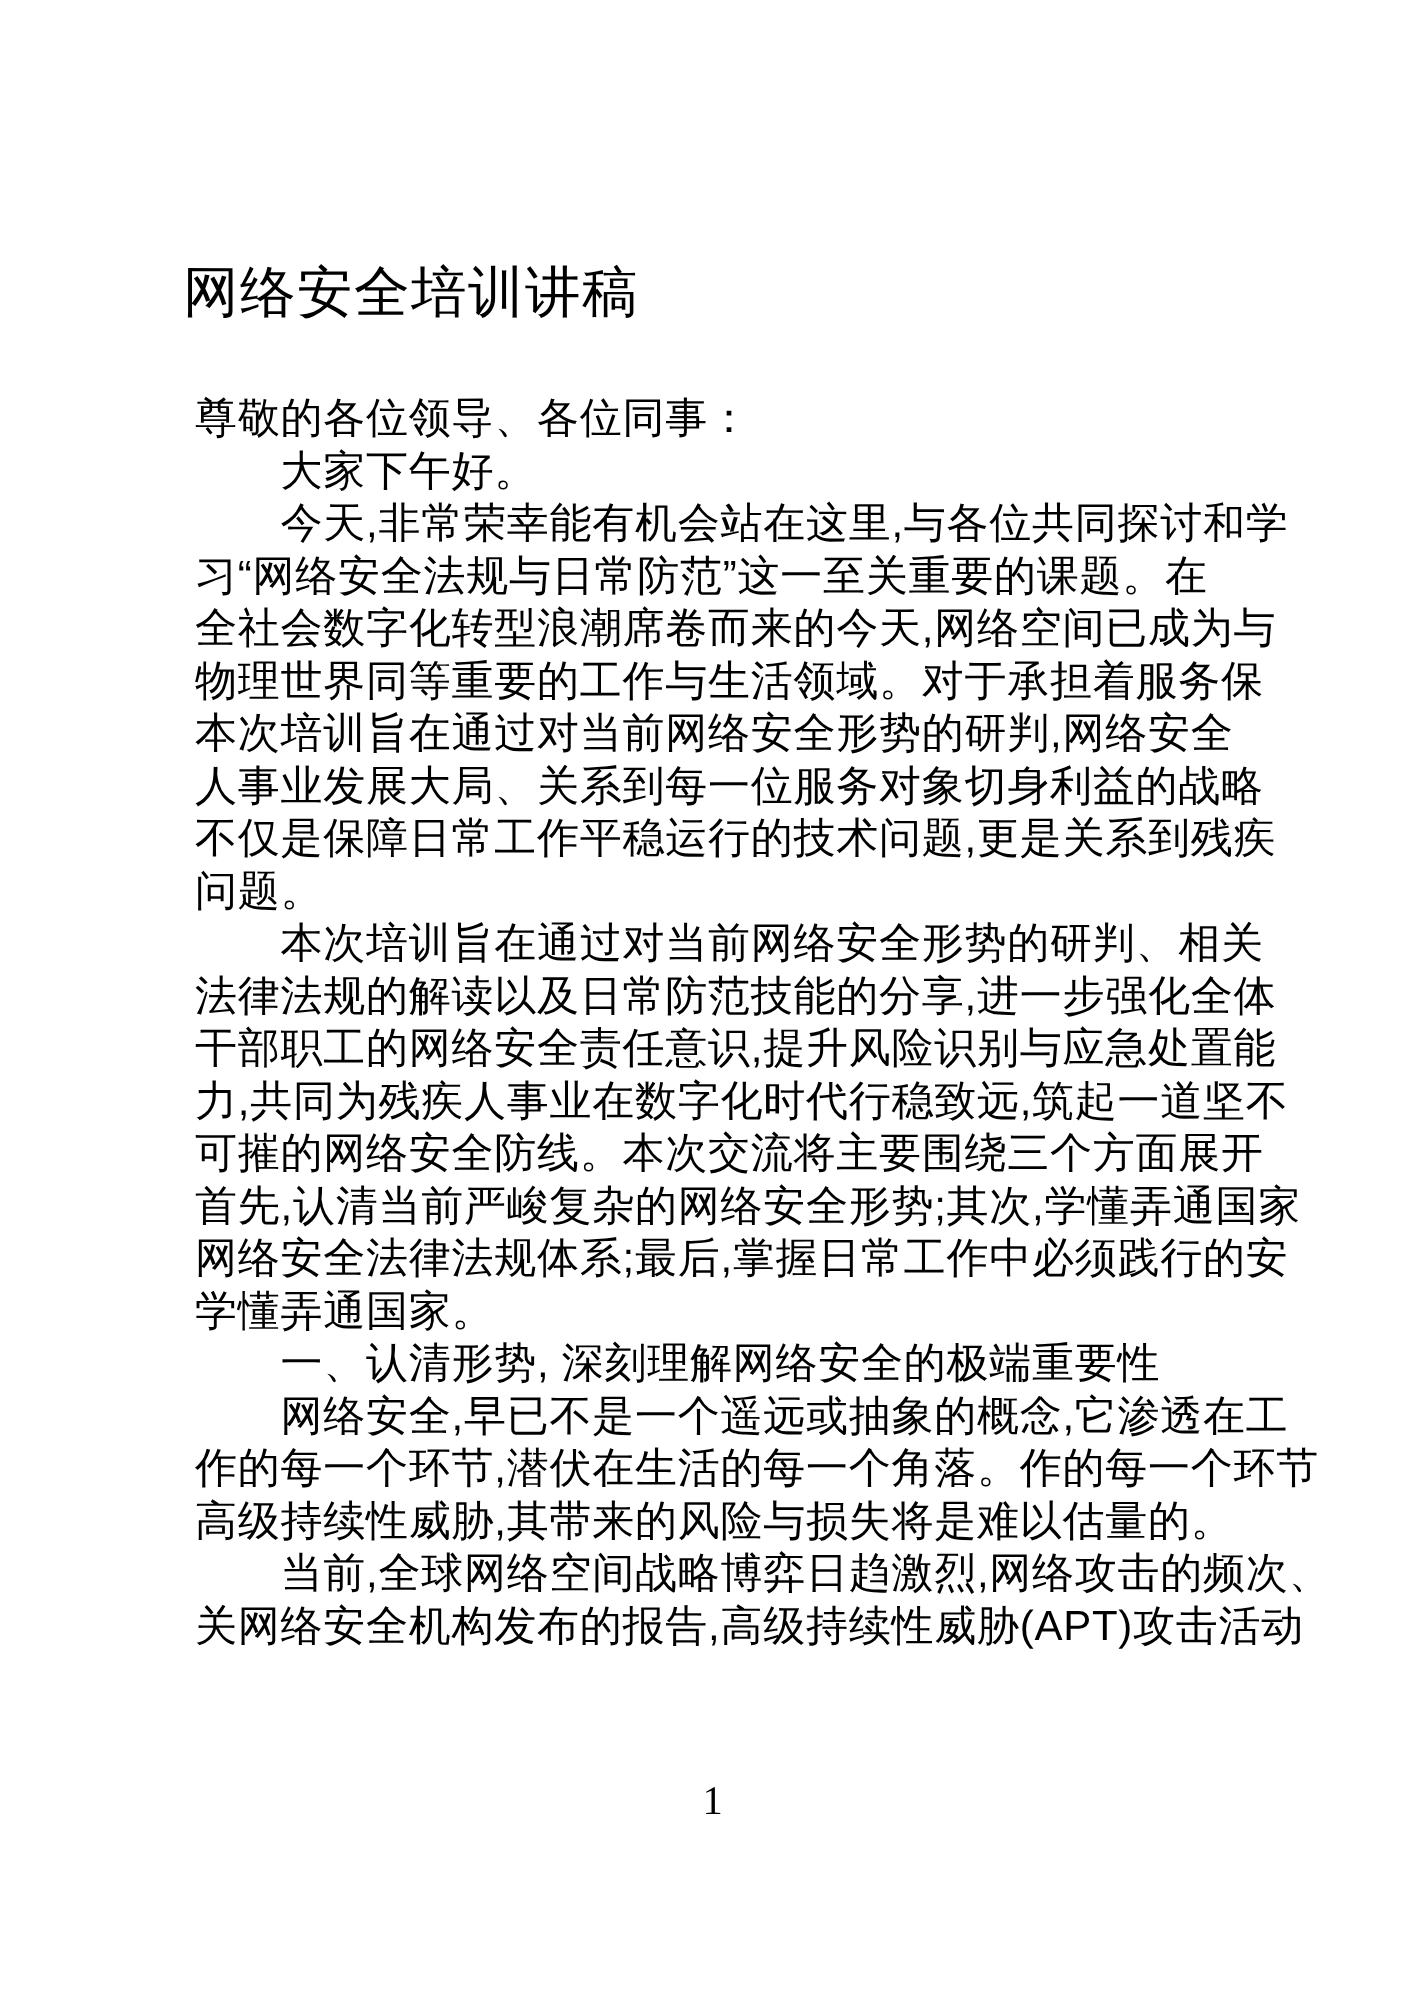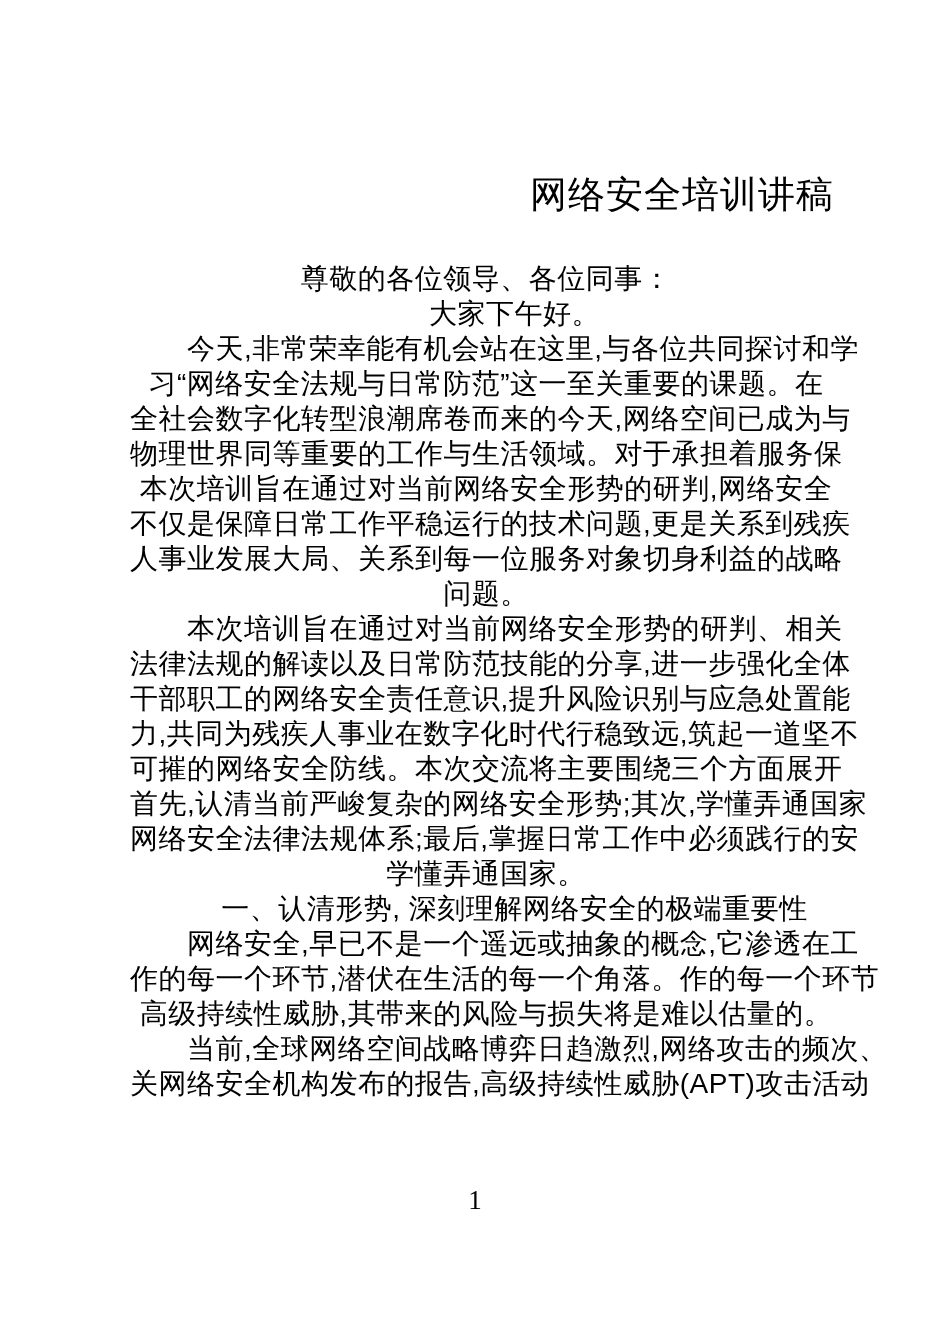--- a/index.html
+++ b/index.html
@@ -15,40 +15,39 @@
     color: #000000;
     font-family: "Liberation Sans", sans-serif;
     overflow: hidden;
   }
   .doc-title {
     position: absolute;
     top: 170px;
     left: 122px;
     width: 712px;
     margin: 0;
-    text-align: right;
+    text-align: left;
     font-size: 37px;
     font-weight: 500;
     letter-spacing: 1px;
     color: #000000;
   }
   .doc-body {
     position: absolute;
     top: 261px;
     left: 130px;
     width: 712px;
     font-size: 28px;
     line-height: 35px;
     color: #000000;
   }
   .doc-line {
     height: 35px;
     white-space: pre;
     letter-spacing: 0.5px;
-    text-align: center;
   }
   .page-number {
     position: absolute;
     top: 1185px;
     left: 0;
     width: 950px;
     text-align: center;
     font-size: 27px;
     font-family: "Liberation Serif", serif;
     color: #000000;
@@ -61,22 +60,22 @@
   <h1 class="doc-title">网络安全培训讲稿</h1>
 
   <div class="doc-body" id="body-lines">
       <div class="doc-line">尊敬的各位领导、各位同事：</div>
       <div class="doc-line">　　大家下午好。</div>
       <div class="doc-line">　　今天,非常荣幸能有机会站在这里,与各位共同探讨和学</div>
       <div class="doc-line">习“网络安全法规与日常防范”这一至关重要的课题。在</div>
       <div class="doc-line">全社会数字化转型浪潮席卷而来的今天,网络空间已成为与</div>
       <div class="doc-line">物理世界同等重要的工作与生活领域。对于承担着服务保</div>
       <div class="doc-line">本次培训旨在通过对当前网络安全形势的研判,网络安全</div>
+      <div class="doc-line">人事业发展大局、关系到每一位服务对象切身利益的战略</div>
       <div class="doc-line">不仅是保障日常工作平稳运行的技术问题,更是关系到残疾</div>
-      <div class="doc-line">人事业发展大局、关系到每一位服务对象切身利益的战略</div>
       <div class="doc-line">问题。</div>
       <div class="doc-line">　　本次培训旨在通过对当前网络安全形势的研判、相关</div>
       <div class="doc-line">法律法规的解读以及日常防范技能的分享,进一步强化全体</div>
       <div class="doc-line">干部职工的网络安全责任意识,提升风险识别与应急处置能</div>
       <div class="doc-line">力,共同为残疾人事业在数字化时代行稳致远,筑起一道坚不</div>
       <div class="doc-line">可摧的网络安全防线。本次交流将主要围绕三个方面展开</div>
       <div class="doc-line">首先,认清当前严峻复杂的网络安全形势;其次,学懂弄通国家</div>
       <div class="doc-line">网络安全法律法规体系;最后,掌握日常工作中必须践行的安</div>
       <div class="doc-line">学懂弄通国家。</div>
       <div class="doc-line">　　一、认清形势, 深刻理解网络安全的极端重要性</div>

